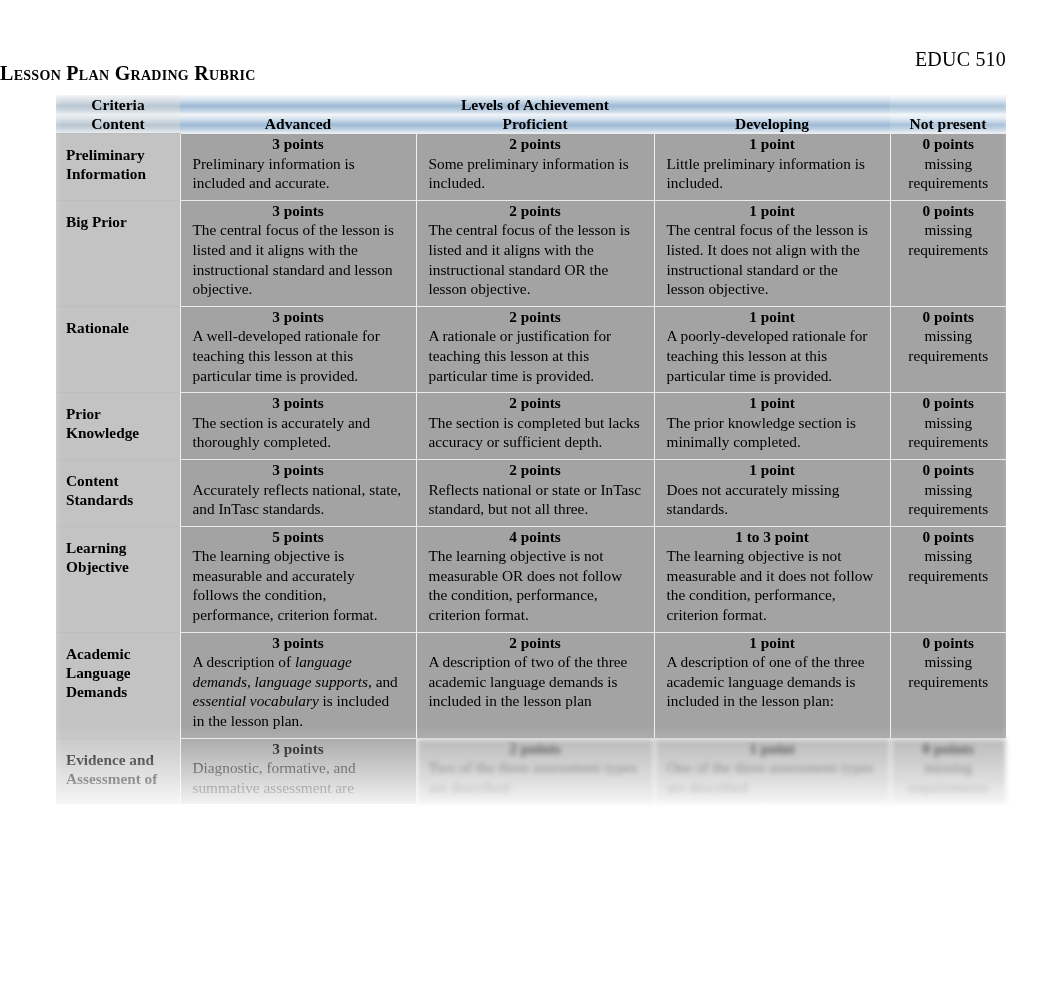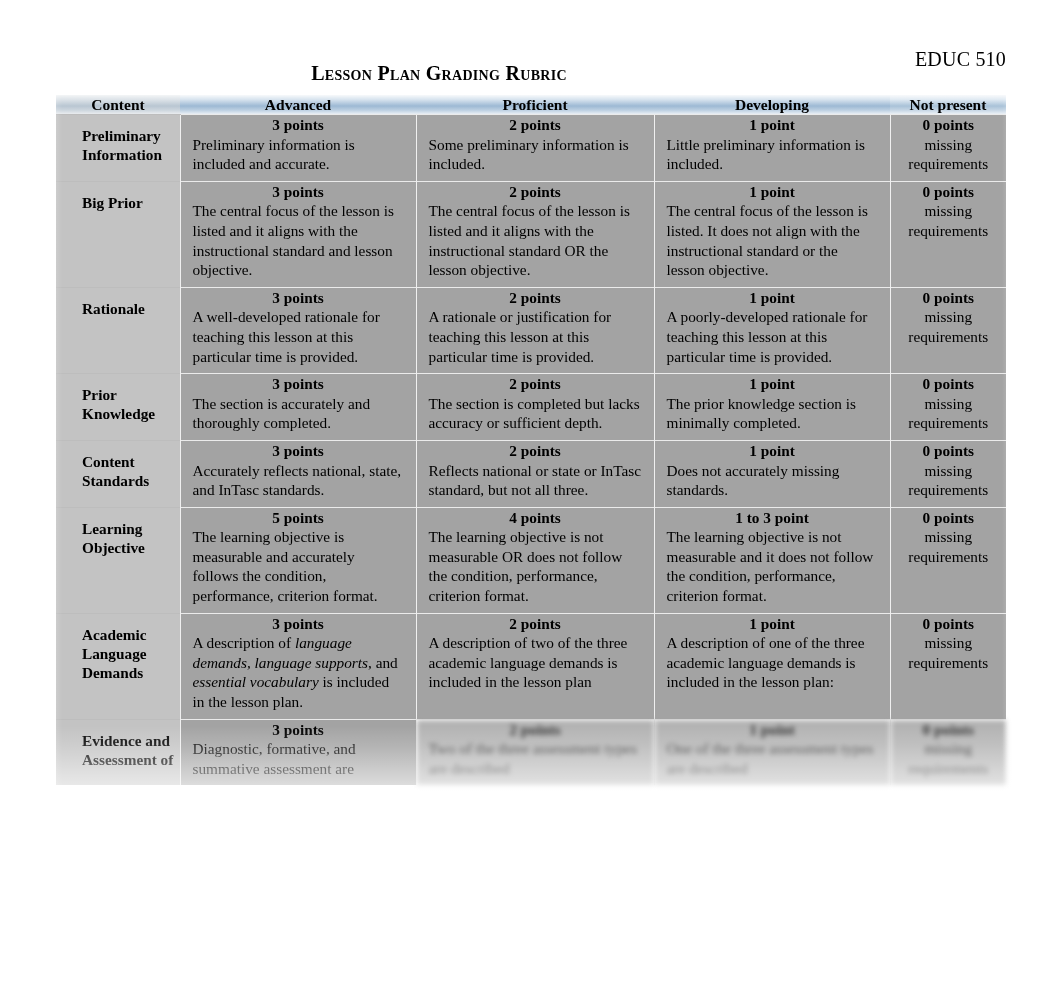--- a/index.html
+++ b/index.html
@@ -24,21 +24,21 @@
     right: 56px;
     font-size: 20px;
     letter-spacing: 0.2px;
     white-space: nowrap;
   }
   #doc-title {
     position: absolute;
     top: 62px;
     left: 0;
     width: 878px;
-    text-align: center;
+    text-align: left;
     font-weight: bold;
     font-size: 20px;
     font-variant: small-caps;
     letter-spacing: 0.3px;
   }
 
   
   #rubric-wrap {
     position: absolute;
     left: 56px;
@@ -99,21 +99,21 @@
   
   tr.body-row td {
     font-size: 15.3px;
     line-height: 19.6px;
     background: #a3a3a3;
     border-top: 1px solid #ebebeb;
   }
   tr.body-row td.criteria-cell {
     background: #c3c3c3;
     font-weight: bold;
-    padding: 11px 0 8px 26px;
+    padding: 11px 0 8px 10px;
     border-top: 1px solid #bdbdbd;
   }
   tr.body-row td.level-cell {
     padding: 0 12px 7px 12px;
     border-left: 1px solid #f0f0f0;
   }
   td.level-cell .pts {
     display: block;
     font-weight: bold;
     text-align: center;
@@ -192,20 +192,25 @@
   <table class="rubric">
     <colgroup>
       <col class="c-crit">
         <col class="c-adv">
         <col class="c-pro">
         <col class="c-dev">
         <col class="c-not">
     </colgroup>
     <thead>
       <tr class="hdr-row">
+        <td class="crit-head">Criteria</td>
+        <td colspan="3">Levels of Achievement</td>
+        <td class="notp-head">&nbsp;</td>
+      </tr>
+      <tr class="hdr-row">
         <td class="crit-head">Content</td>
         <td>Advanced</td>
         <td>Proficient</td>
         <td>Developing</td>
         <td class="notp-head">Not present</td>
       </tr>
     </thead>
     <tbody id="rubric-body">
         <tr class="body-row">
           <td class="criteria-cell">

